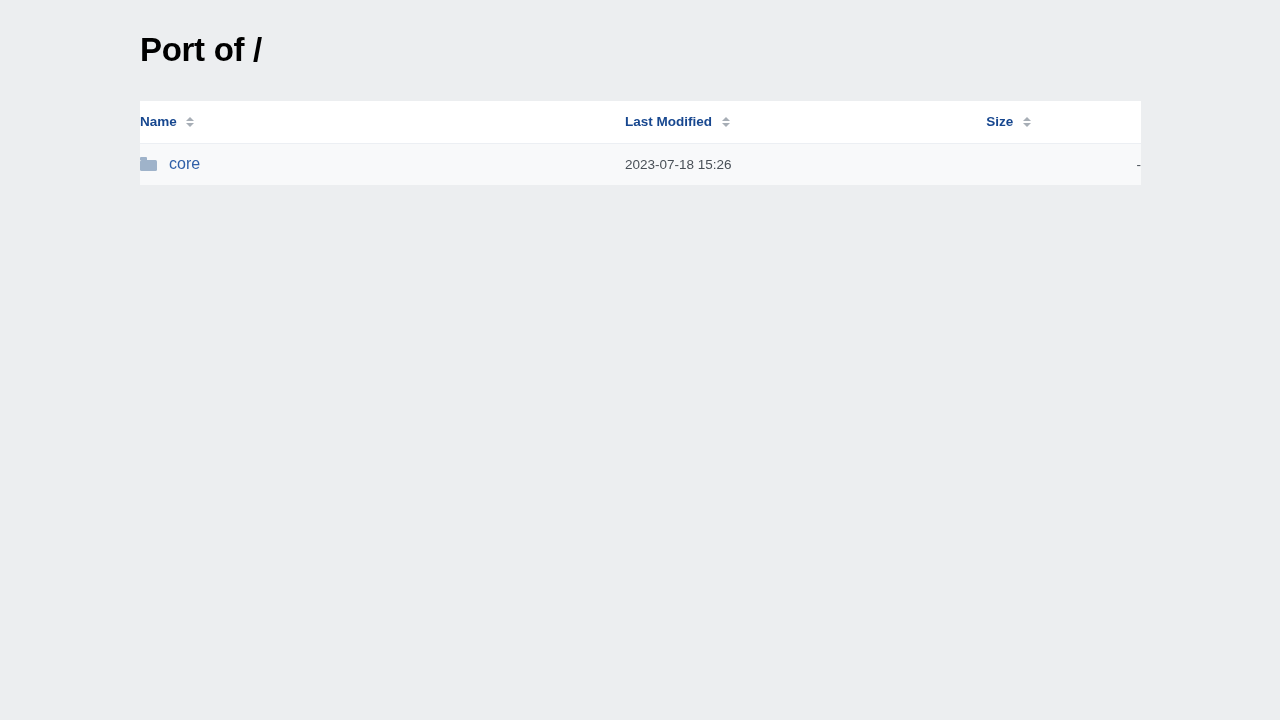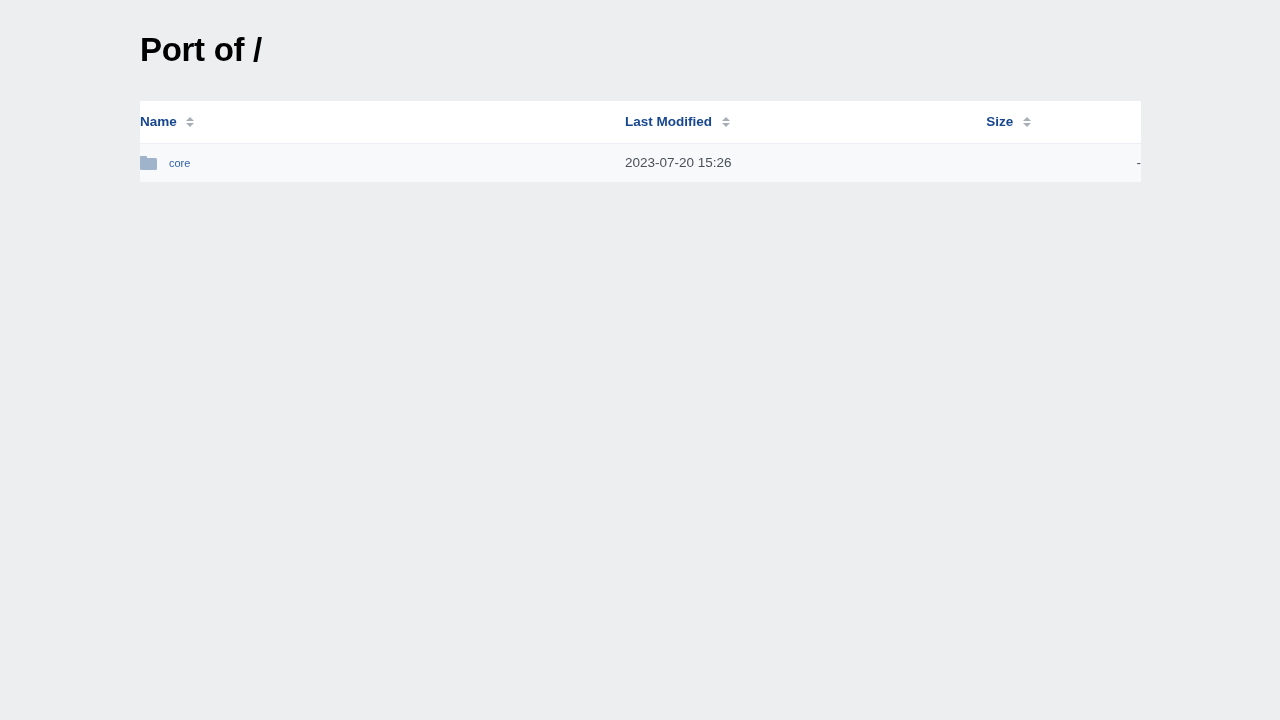--- a/index.html
+++ b/index.html
@@ -138,21 +138,21 @@
     top: 2.5px;
     width: 17px;
     height: 11.5px;
     background: #9fb3ca;
     border-radius: 1.5px;
   }
 
   .file-link {
     color: #2f5fa8;
     text-decoration: none;
-    font-size: 11px;
+    font-size: 16px;
     text-align: center;
   }
 
   .footer {
     margin-top: 25px;
     font-size: 12.5px;
     color: #6c757d;
     line-height: 16px;
   }
 </style>
@@ -200,21 +200,21 @@
         <tr>
           <td class="cell-name">
             <span class="name-cell-inner">
               <span class="folder-icon">
                 <span class="tab"></span>
                 <span class="body"></span>
               </span>
               <a class="file-link" href="#">core</a>
             </span>
           </td>
-          <td class="cell-date">2023-07-20 15:26</td>
+          <td class="cell-date">2023-07-18 15:26</td>
           <td class="cell-size">-</td>
         </tr>
       </tbody>
     </table>
   </div>
 
 
 </div>
 
 </body></html>

